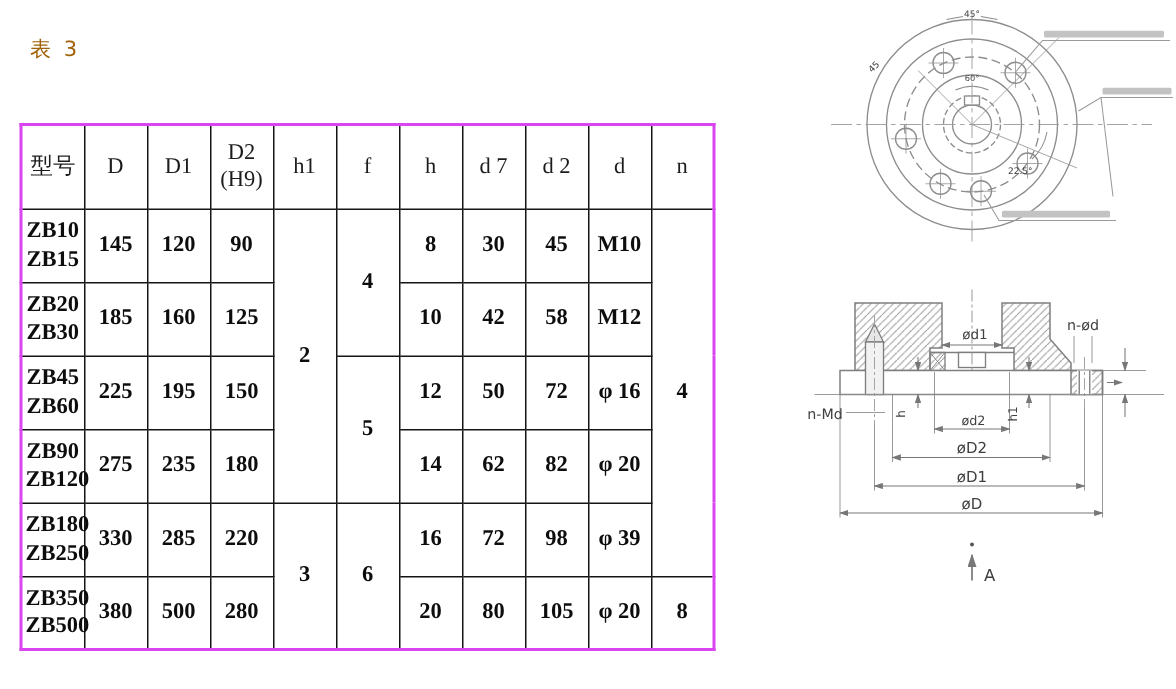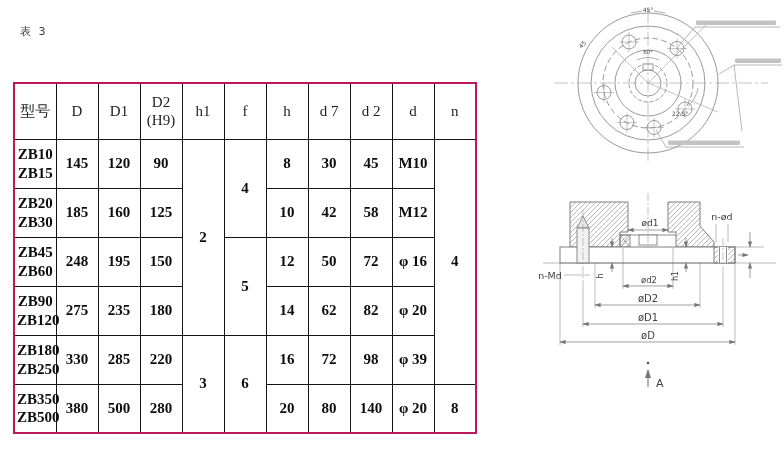--- a/index.html
+++ b/index.html
@@ -1,24 +1,24 @@
 <!DOCTYPE html>
 <html><head>
 <meta charset="utf-8">
 <style>
   html,body{margin:0;padding:0;background:#ffffff;}
   .page{position:relative;width:784px;height:459px;background:#fff;overflow:hidden;
         font-family:"Liberation Serif",serif;color:#111;}
   .title{position:absolute;left:20px;top:24px;font-family:"DejaVu Sans",sans-serif;
-         font-size:11px;color:#404040;letter-spacing:2px;}
+         font-size:14px;color:#a16207;letter-spacing:2px;}
   table.spec{position:absolute;left:13px;top:82px;border-collapse:collapse;table-layout:fixed;
              width:464px;}
   table.spec th,table.spec td{border:1.4px solid #141414;text-align:center;vertical-align:middle;
              white-space:pre-line;padding:0 2px;font-size:15px;line-height:1.25;}
-  table.spec{border:2px solid #be185d;}
+  table.spec{border:2px solid #d946ef;}
   table.spec thead tr{height:56px;}
   table.spec tbody tr{height:49px;}
   table.spec th{font-weight:normal;color:#1c1c1c;}
   table.spec td{font-weight:bold;color:#0d0d0d;}
   td.model{text-align:left;padding-left:7px;margin-left:48px;}
   td.top{vertical-align:top;padding-top:7px;}
   svg text{font-family:"DejaVu Sans",sans-serif;fill:#3f3f3f;}
   .drawing{position:absolute;}
 </style>
 </head>
@@ -67,21 +67,21 @@
           <td>160</td>
           <td>125</td>
           <td>10</td>
           <td>42</td>
           <td>58</td>
           <td>M12</td>
         </tr>
         <tr>
           <td class="model">ZB45
 ZB60</td>
-          <td>248</td>
+          <td>225</td>
           <td>195</td>
           <td>150</td>
           <td rowspan="2">5</td>
           <td>12</td>
           <td>50</td>
           <td>72</td>
           <td>φ 16</td>
         </tr>
         <tr>
           <td class="model">ZB90
@@ -108,21 +108,21 @@
           <td>φ 39</td>
         </tr>
         <tr>
           <td class="model">ZB350
 ZB500</td>
           <td>380</td>
           <td>500</td>
           <td>280</td>
           <td>20</td>
           <td>80</td>
-          <td>140</td>
+          <td>105</td>
           <td>φ 20</td>
           <td class="top">8</td>
         </tr>
       </tbody>
   </table>
 
   <svg class="drawing" style="left:538px;top:4px;" width="246" height="168" viewBox="0 0 246 168">
     <g stroke="#8d8d8d" stroke-width="0.9" fill="none">
       <circle cx="110" cy="79" r="70"></circle>
       <circle cx="110" cy="79" r="57"></circle>

